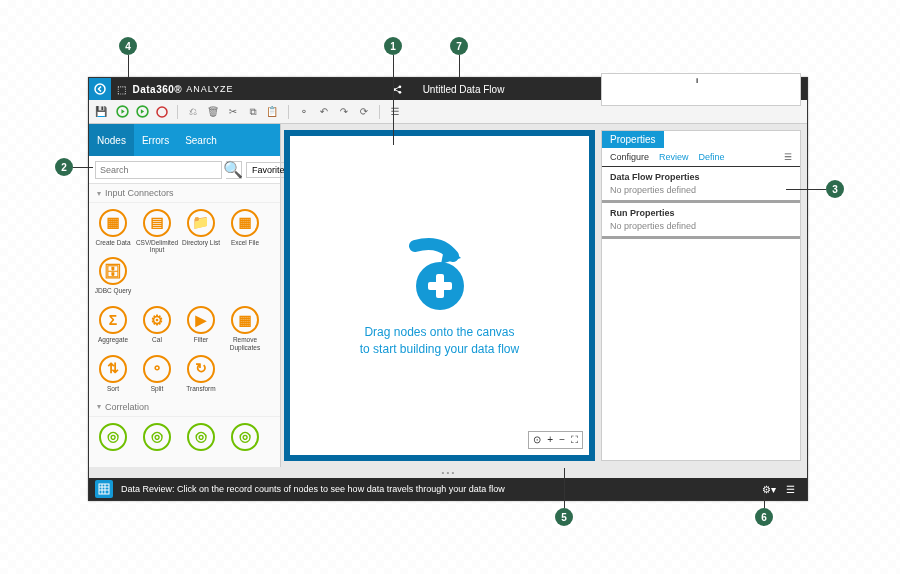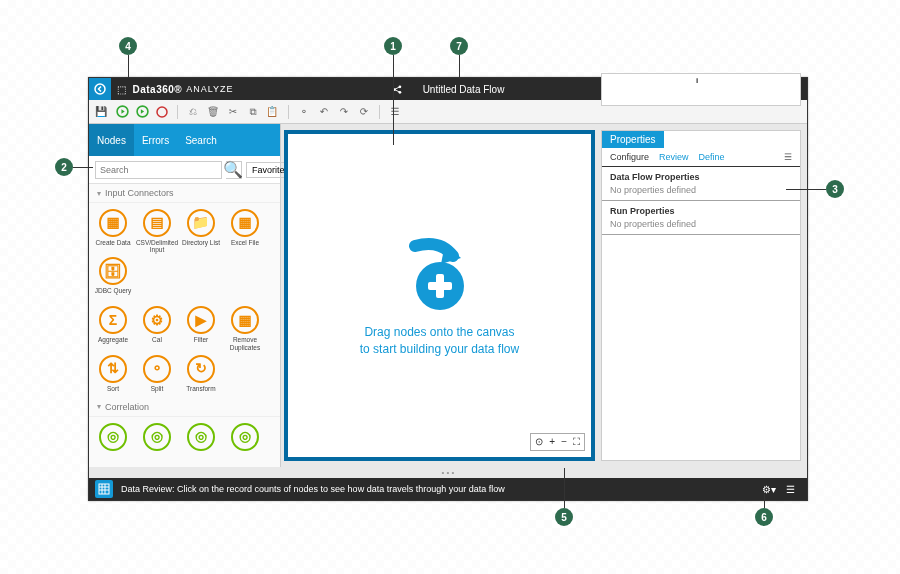--- a/index.html
+++ b/index.html
@@ -28,31 +28,31 @@
 .searchrow .fav{font-size:9px;border:1px solid #ccc;padding:2px 5px;display:flex;align-items:center;gap:3px}
 .searchrow .menu{width:14px;text-align:center;color:#555}
 .catlist{flex:1;overflow-y:auto;overflow-x:hidden;font-size:9px;color:#444;background:#fafafa}
 .cathead{padding:4px 8px;color:#777;font-size:9px;display:flex;align-items:center;gap:4px;border-bottom:1px solid #eee}
 .cathead::before{content:"▾";font-size:8px;color:#999}
 .nodegrid{display:flex;flex-wrap:wrap;padding:6px 4px;gap:4px}
 .nodecell{width:40px;display:flex;flex-direction:column;align-items:center;text-align:center;font-size:6.5px;color:#444;line-height:1.1}
 .nodeicon{width:28px;height:28px;border-radius:50%;border:2px solid;display:flex;align-items:center;justify-content:center;margin-bottom:2px;font-size:14px;font-weight:bold}
 .nodeicon.orange{border-color:#f08c00;color:#f08c00}
 .nodeicon.green{border-color:#6fbf00;color:#6fbf00}
-.canvas{flex:1;background:#fff;margin:6px 3px;border:4px solid #0369a1;position:relative;display:flex;flex-direction:column;align-items:center;justify-content:center}
+.canvas{flex:1;background:#fff;margin:6px 3px;border:6px solid #0369a1;position:relative;display:flex;flex-direction:column;align-items:center;justify-content:center}
 .canvas .bigicon{color:#1499d6;margin-bottom:10px}
 .canvas .hint{color:#1499d6;font-size:12px;text-align:center;line-height:1.4}
 .zoombox{position:absolute;bottom:6px;right:6px;border:1px solid #aaa;background:#fff;padding:2px 4px;display:flex;gap:6px;font-size:10px;color:#333}
 .right{width:200px;background:#fff;margin:6px 6px 6px 3px;border:1px solid #ccc;display:flex;flex-direction:column;font-size:10px}
 .right .rtab{background:#1499d6;color:#fff;padding:3px 8px;font-size:10px;width:fit-content}
 .right .subtabs{display:flex;gap:10px;padding:4px 8px;font-size:9px;border-bottom:1px solid #333;align-items:center}
 .right .subtabs .st{color:#1499d6;cursor:pointer}
 .right .subtabs .st.active{color:#333}
 .right .subtabs .menu{margin-left:auto;color:#555}
-.right .sec{padding:5px 8px;border-bottom:1px solid #a3a3a3}
+.right .sec{padding:5px 8px;border-bottom:3px solid #a3a3a3}
 .right .sechead{font-weight:bold;font-size:9px;color:#333;margin-bottom:3px}
 .right .secbody{font-size:9px;color:#888}
 .footer{background:#2a2a2a;color:#fff;height:22px;display:flex;align-items:center;font-size:9px;padding:0 6px;gap:8px}
 .footer .dvicon{background:#1499d6;width:18px;height:18px;display:flex;align-items:center;justify-content:center;border-radius:2px}
 .footer .right{margin-left:auto;display:flex;gap:10px;border:none;background:none;color:#fff;flex-direction:row;width:auto}
 .dots{text-align:center;color:#999;font-size:8px;padding:1px;background:#e8e8e8}
 
 .callout{position:absolute;width:18px;height:18px;border-radius:50%;background:#2e6b4e;color:#fff;font-size:10px;display:flex;align-items:center;justify-content:center;font-weight:bold;z-index:50}
 .callout-line{position:absolute;background:#333;z-index:49}
 svg{display:block}

